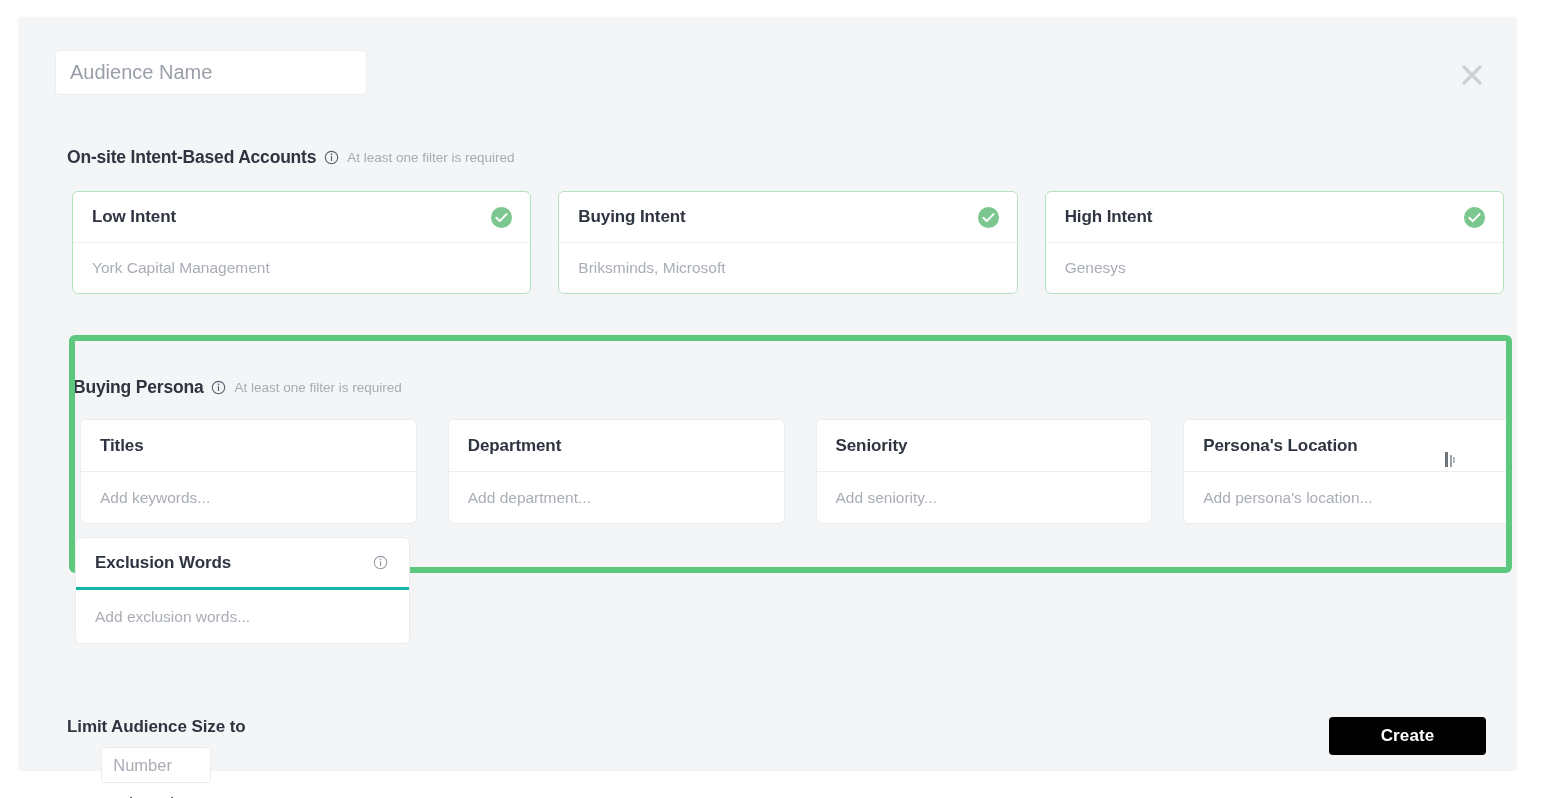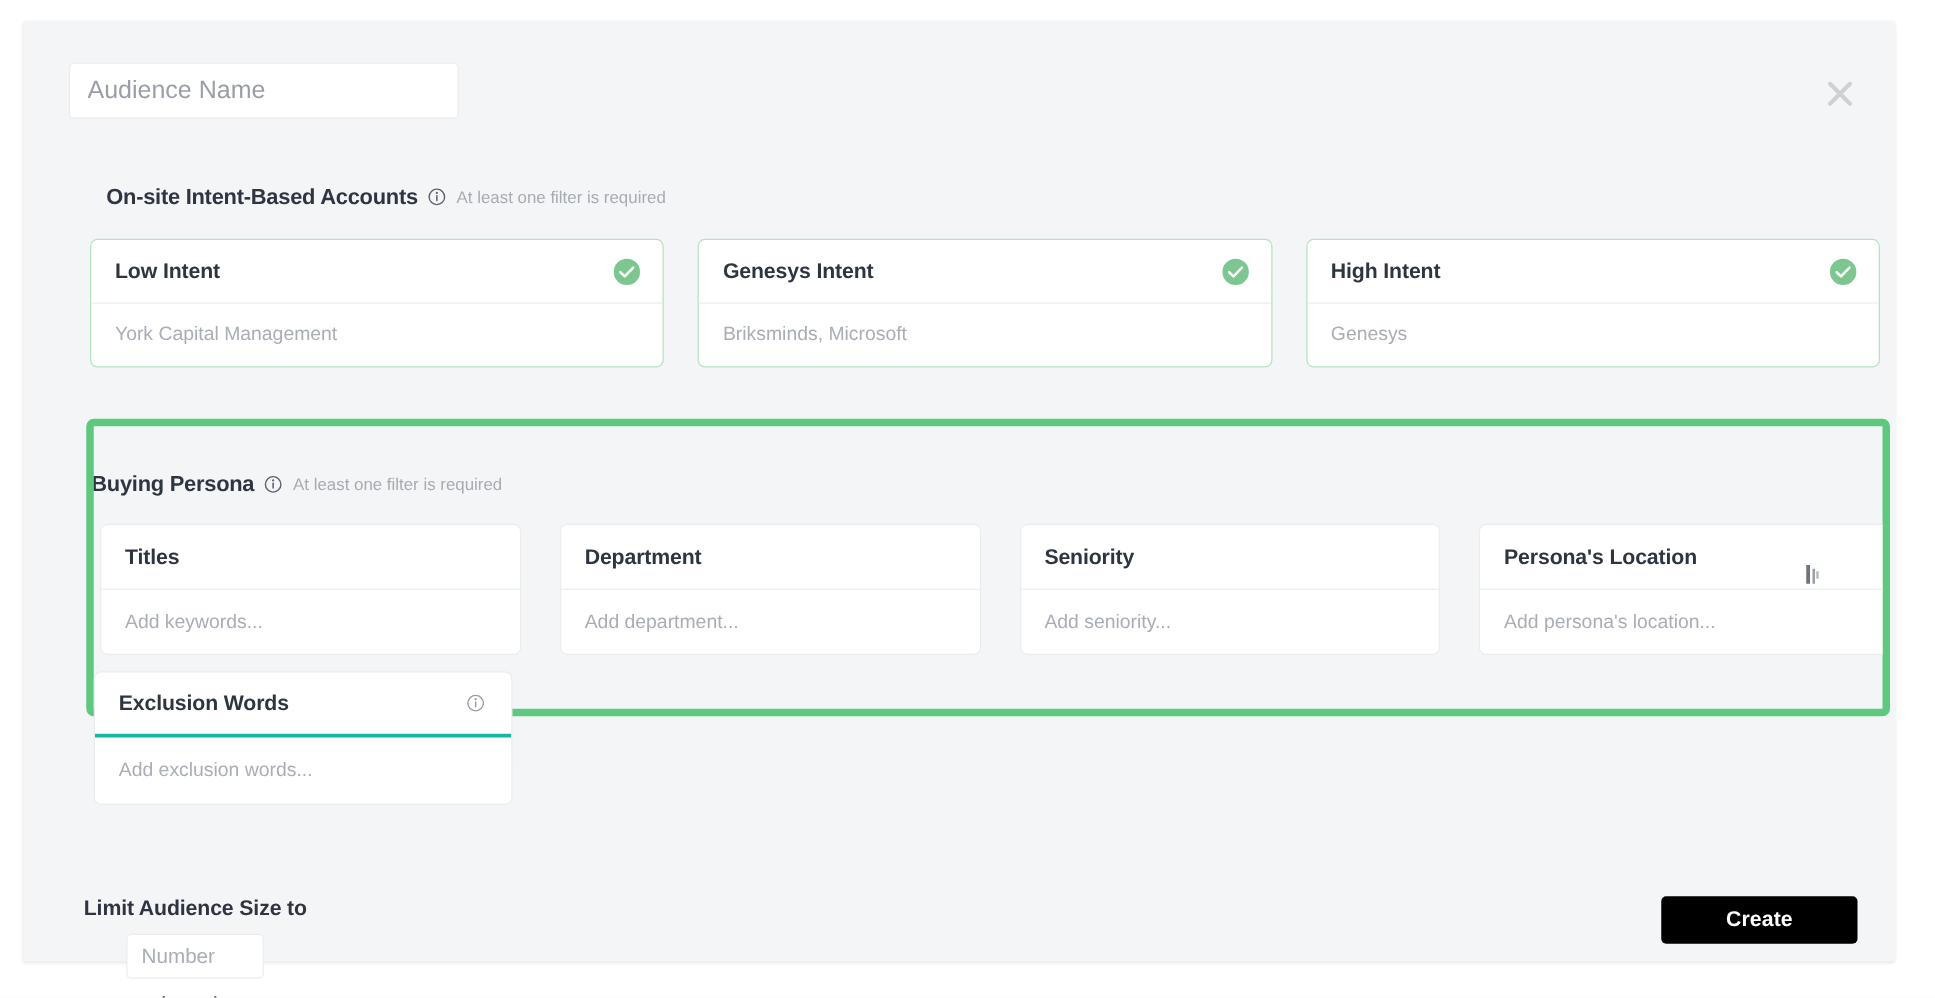--- a/index.html
+++ b/index.html
@@ -295,21 +295,21 @@
   <div class="panel">
 
     <div class="close-btn">
       <svg width="36" height="36" viewBox="0 0 36 36">
         <path d="M10 10 L26 26 M26 10 L10 26" stroke="#ced0d6" stroke-width="3.2" stroke-linecap="round"></path>
       </svg>
     </div>
 
     <input class="audience-name" type="text" value="" placeholder="Audience Name" style="">
 
-    <div class="section-head" style="position:absolute;left:66px;top:130px;">
+    <div class="section-head" style="position:absolute;left:48px;top:130px;">
       <span class="section-title">On-site Intent-Based Accounts</span>
       <span class="info-icon">
         <svg width="15" height="15" viewBox="0 0 16 16">
           <circle cx="8" cy="8" r="6.6" fill="none" stroke="#5c6170" stroke-width="1.2"></circle>
           <circle cx="8" cy="4.6" r="0.95" fill="#5c6170"></circle>
           <rect x="7.35" y="6.5" width="1.3" height="5.2" rx="0.6" fill="#5c6170"></rect>
         </svg>
       </span>
       <span class="section-hint">At least one filter is required</span>
     </div>
@@ -326,21 +326,21 @@
             </svg>
           </span>
         </div>
         <div class="intent-card-body">
           <span class="intent-card-value">York Capital Management</span>
         </div>
       </div>
 
       <div class="intent-card">
         <div class="intent-card-head">
-          <span class="intent-card-title">Genesys Intent</span>
+          <span class="intent-card-title">Buying Intent</span>
           <span class="check-icon">
             <svg width="23" height="23" viewBox="0 0 24 24">
               <circle cx="12" cy="12" r="11" fill="#7cc78f"></circle>
               <path d="M6.6 12.3 L10.2 15.8 L17.3 8.5" fill="none" stroke="#ffffff" stroke-width="2.1" stroke-linecap="round" stroke-linejoin="round"></path>
             </svg>
           </span>
         </div>
         <div class="intent-card-body">
           <span class="intent-card-value">Briksminds, Microsoft</span>
         </div>

